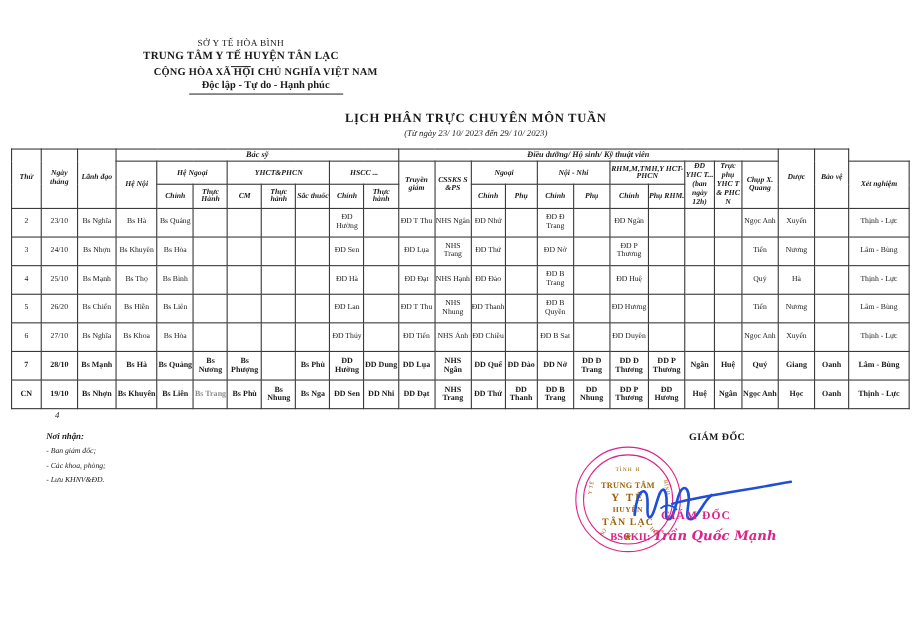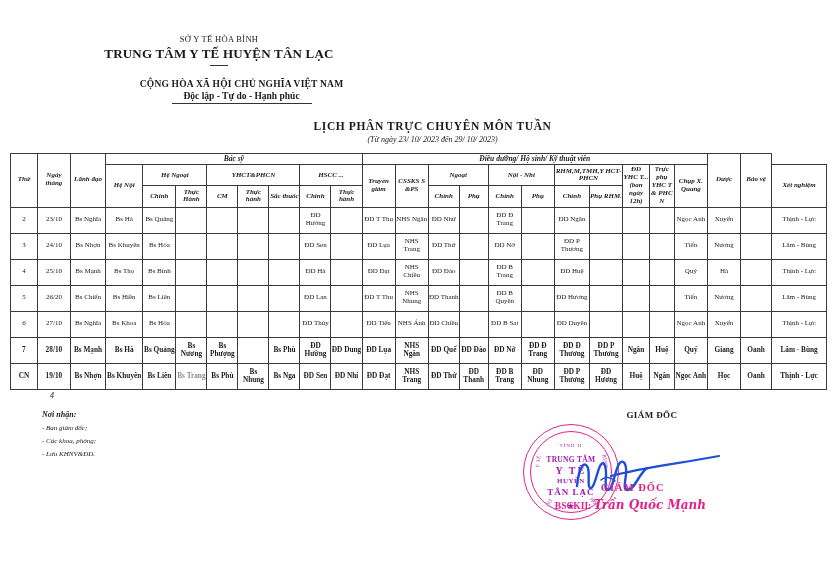--- a/index.html
+++ b/index.html
@@ -10,23 +10,23 @@
     font-family: "Liberation Serif", serif;
     color: #1a1a1a;
     overflow: hidden;
     position: relative;
   }
   .page { position:relative; width:837px; height:574px; padding:0; }
 
   
   .hdr { display:flex; padding: 34px 42px 0 42px; flex-direction: column; }
   .hdr-left { width: 47%; text-align:center; }
-  .hdr-right { width: 53%; text-align:center;margin-top:13px; }
+  .hdr-right { width: 53%; text-align:center; }
   .org-line1 { font-size: 8.5px; letter-spacing:.3px; }
-  .org-line2 { font-size: 13px; font-weight:bold; letter-spacing:.2px; margin-top:2px; }
+  .org-line2 { font-size: 10px; font-weight:bold; letter-spacing:.2px; margin-top:2px; }
   .org-rule { width:18px; height:1px; background:#333; margin:3px auto 0; }
   .nat-line1 { font-size:9.5px; font-weight:bold; letter-spacing:.2px; }
   .nat-line2 { font-size:9.5px; font-weight:bold; margin-top:2px; }
   .nat-rule { width:140px; height:1px; background:#333; margin:2px auto 0; }
 
   
   .title-block { text-align:center; margin-top:16px;padding-left:28px; }
   .doc-title { font-size:11.5px; font-weight:bold; letter-spacing:.6px; }
   .doc-sub { font-size:8px; font-style:italic; margin-top:3px; }
   .doc-sub2 { font-size:8px; font-style:italic; font-weight:bold; margin-top:2px; }
@@ -63,21 +63,21 @@
   .noinhan-item { font-size:7px; font-style:italic; margin-top:5px; }
   .sign { width:38%; position:relative; text-align:center; }
   .sign-title { font-size:9px; font-weight:bold; letter-spacing:.4px; }
 
   
   .stamp-area { position:relative; height:100px; }
   .stamp {
     position:absolute; left: 14px; top: 4px;
     width: 96px; height: 96px; border-radius:50%;
     border: 1.6px solid #e0218a;
-    color: #a21caf;
+    color: #a16207;
   }
   .stamp-inner {
     position:absolute; left:6px; top:6px; right:6px; bottom:6px;
     border:1px solid #e0218a; border-radius:50%;
   }
   .stamp-c1 { position:absolute; top:18px; left:0; right:0; text-align:center; font-size:5px; letter-spacing:1px; }
   .stamp-c2 { position:absolute; top:30px; left:0; right:0; text-align:center; font-size:7.5px; font-weight:bold; letter-spacing:.3px;}
   .stamp-c3 { position:absolute; top:40px; left:0; right:0; text-align:center; font-size:10px; font-weight:bold; letter-spacing:2px;}
   .stamp-c4 { position:absolute; top:52px; left:0; right:0; text-align:center; font-size:7px; font-weight:bold; letter-spacing:.5px;}
   .stamp-c5 { position:absolute; top:62px; left:0; right:0; text-align:center; font-size:9px; font-weight:bold; letter-spacing:1px;}
@@ -252,21 +252,21 @@
             <td>Bs Mạnh</td>
             <td>Bs Thọ</td>
             <td>Bs Bình</td>
             <td></td>
             <td></td>
             <td></td>
             <td></td>
             <td>ĐD Hà</td>
             <td></td>
             <td>ĐD Đạt</td>
-            <td>NHS Chiều</td>
+            <td>NHS Hạnh</td>
             <td>ĐD Đào</td>
             <td></td>
             <td>ĐD B Trang</td>
             <td></td>
             <td>ĐD Huệ</td>
             <td></td>
             <td></td>
             <td></td>
             <td>Quý</td>
             <td>Hà</td>

